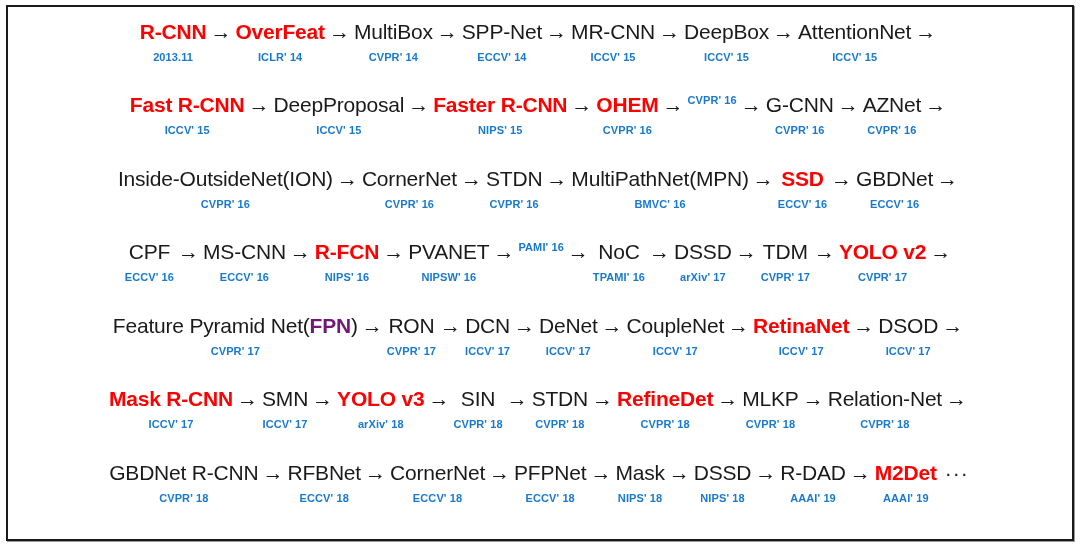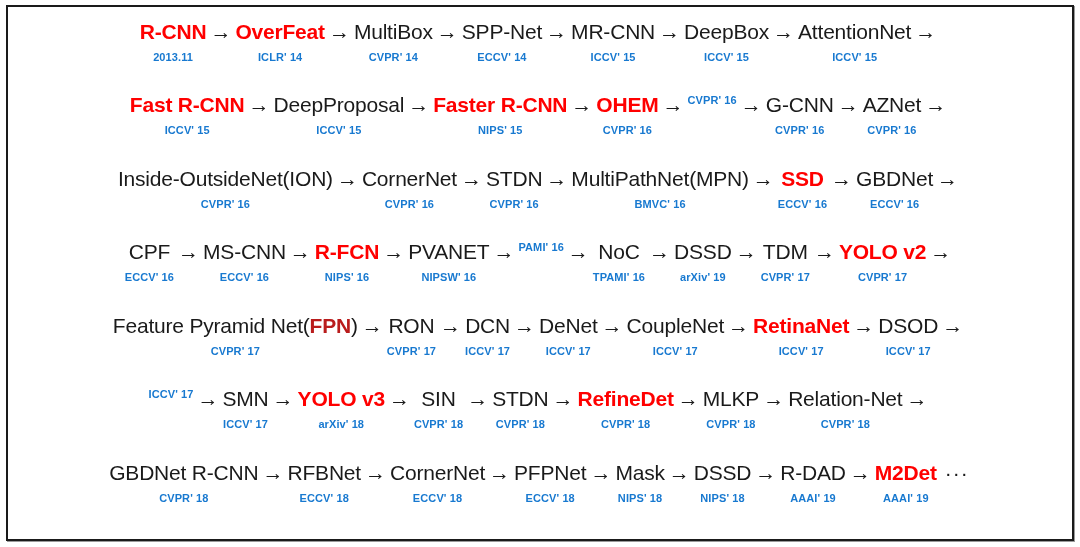--- a/index.html
+++ b/index.html
@@ -60,21 +60,21 @@
     color: #1a1a1a;
     font-weight: 400;
     letter-spacing: -0.2px;
     white-space: nowrap;
   }
   .node-name.hl {
     color: #ff0000;
     font-weight: bold;
   }
   .node-name .hl-part {
-    color: #b91c1c;
+    color: #701a75;
     font-weight: bold;
   }
   .node-venue {
     font-size: 11px;
     line-height: 16px;
     color: #1879d0;
     font-weight: bold;
     letter-spacing: 0.1px;
     margin-top: 2px;
     white-space: nowrap;
@@ -232,21 +232,21 @@
             <div class="node-venue">PAMI' 16</div>
           </div>
           <span class="arrow">→</span>
           <div class="node">
             <div class="node-name">NoC</div>
             <div class="node-venue">TPAMI' 16</div>
           </div>
           <span class="arrow">→</span>
           <div class="node">
             <div class="node-name">DSSD</div>
-            <div class="node-venue">arXiv' 19</div>
+            <div class="node-venue">arXiv' 17</div>
           </div>
           <span class="arrow">→</span>
           <div class="node">
             <div class="node-name">TDM</div>
             <div class="node-venue">CVPR' 17</div>
           </div>
           <span class="arrow">→</span>
           <div class="node">
             <div class="node-name hl">YOLO v2</div>
             <div class="node-venue">CVPR' 17</div>
@@ -285,20 +285,21 @@
           </div>
           <span class="arrow">→</span>
           <div class="node">
             <div class="node-name">DSOD</div>
             <div class="node-venue">ICCV' 17</div>
           </div>
           <span class="arrow">→</span>
         </div>
         <div class="row">
           <div class="node">
+            <div class="node-name hl">Mask R-CNN</div>
             <div class="node-venue">ICCV' 17</div>
           </div>
           <span class="arrow">→</span>
           <div class="node">
             <div class="node-name">SMN</div>
             <div class="node-venue">ICCV' 17</div>
           </div>
           <span class="arrow">→</span>
           <div class="node">
             <div class="node-name hl">YOLO v3</div>

